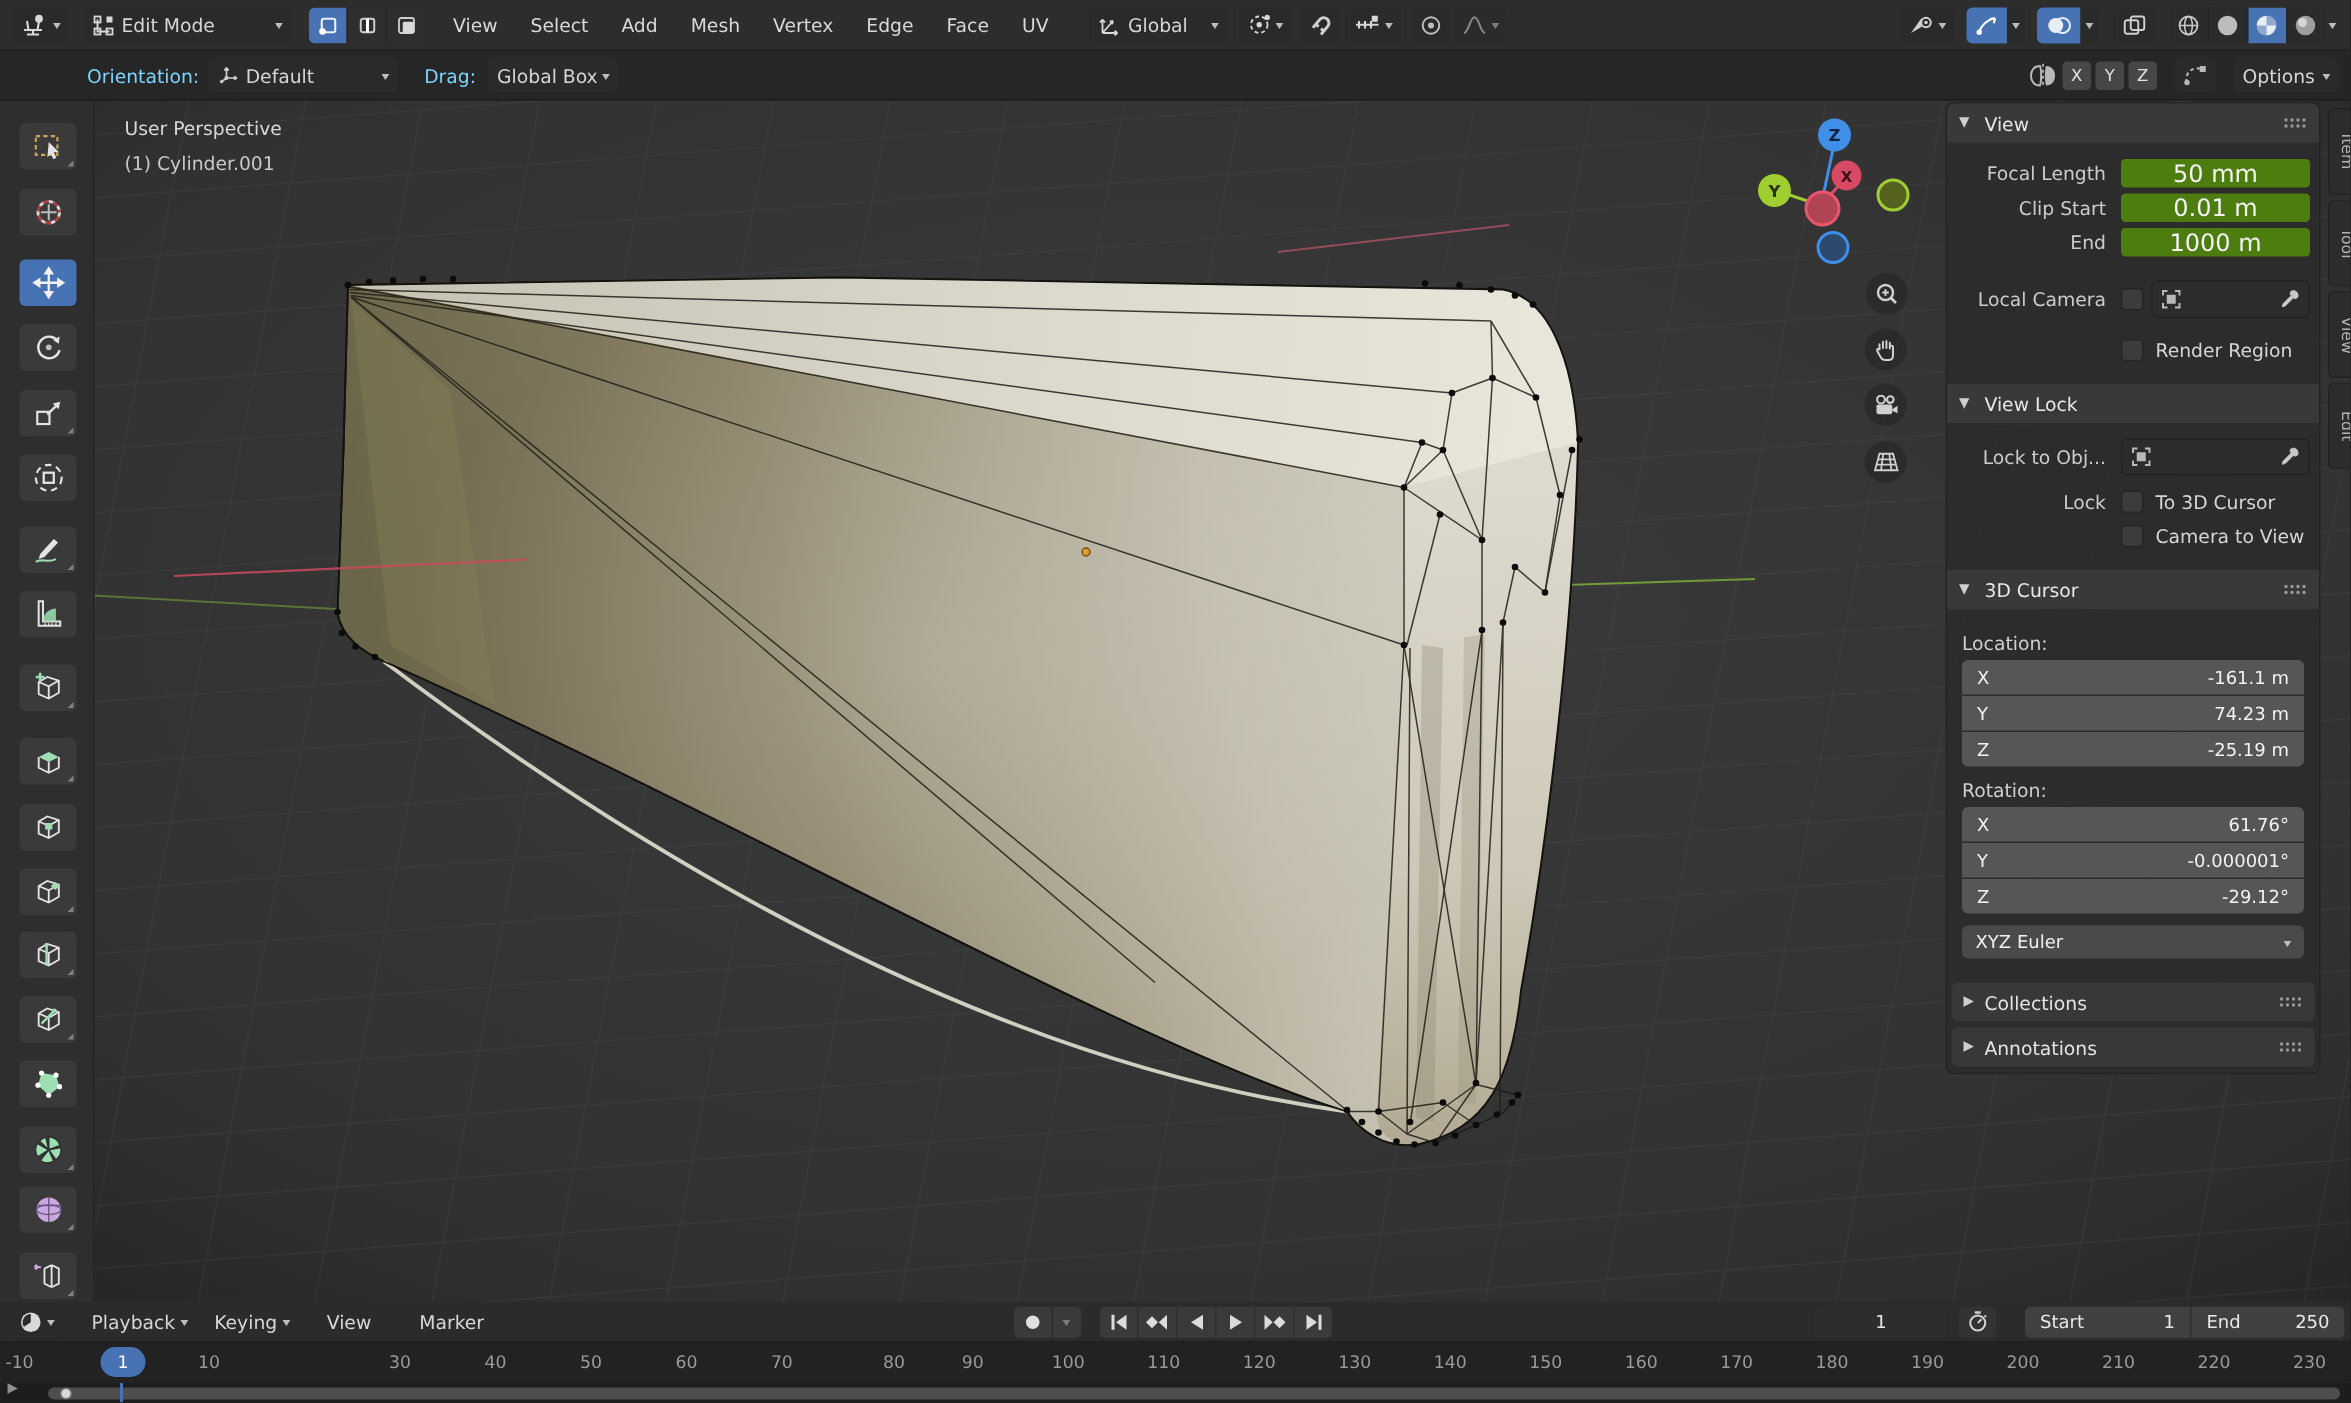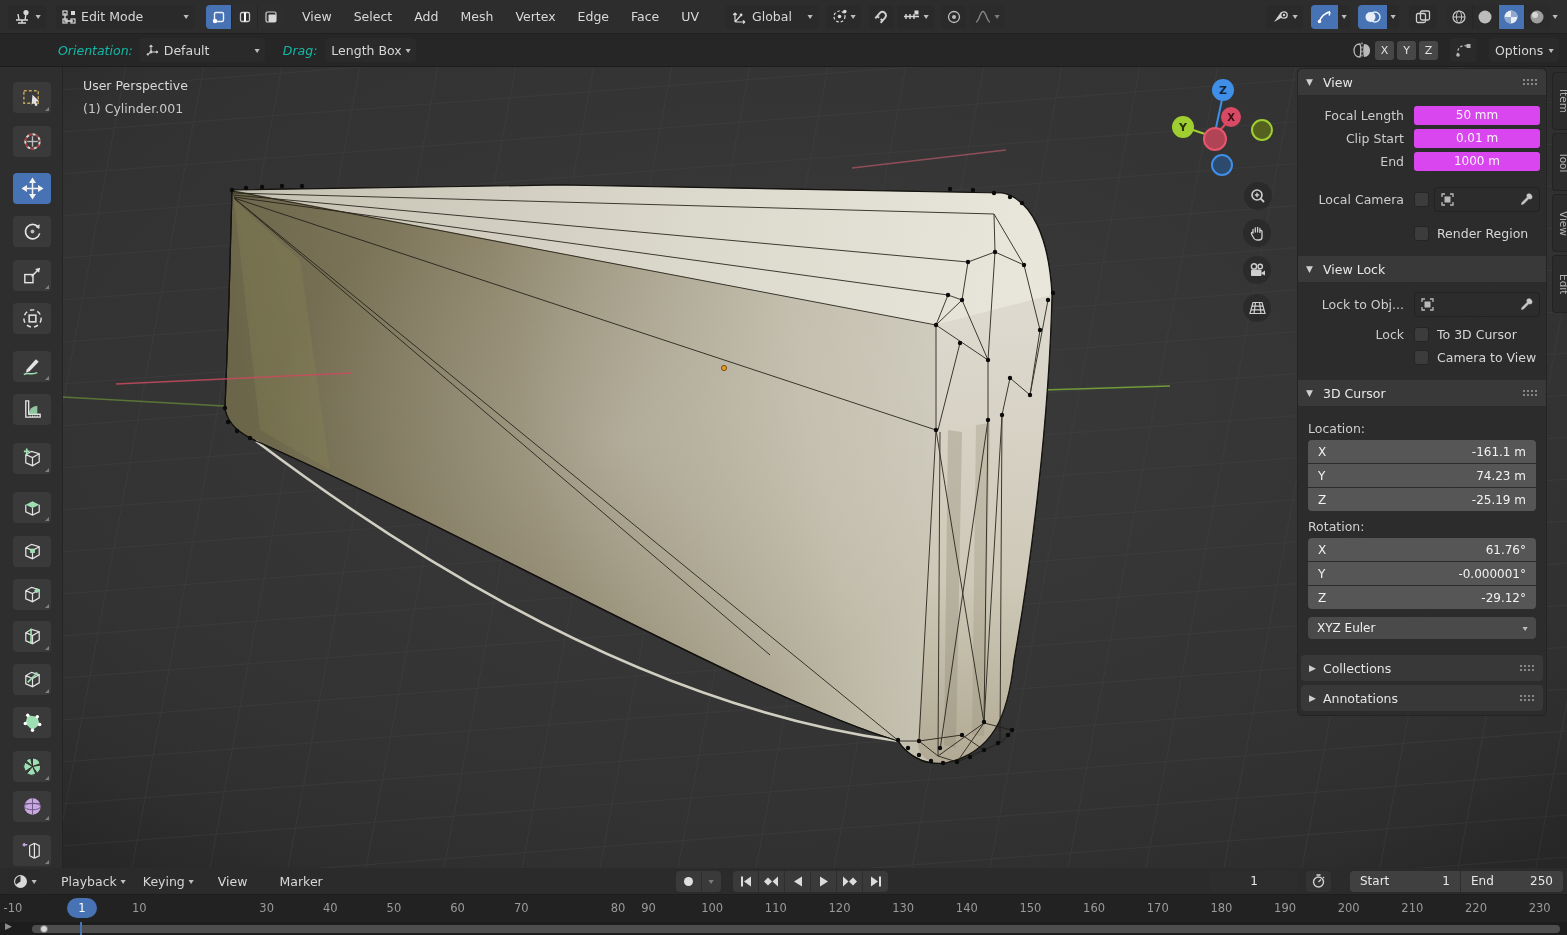--- a/index.html
+++ b/index.html
@@ -14,21 +14,21 @@
         border-bottom:1px solid #1c1c1c;display:flex;align-items:center;z-index:30;}
   .btn{display:flex;align-items:center;gap:4px;background:#383838;border-radius:4px;
        height:24px;padding:0 6px;box-sizing:border-box;}
   .btn.dark{background:#2a2a2a;}
   .btn.blue{background:#4772b3;}
   .chev{font-size:8px;color:#bdbdbd;transform:scaleX(1.3);}
   .menu{padding:0 11px;color:#d8d8d8;cursor:default;}
   .seg{display:flex;background:#2e2e2e;border-radius:4px;overflow:hidden;}
   .seg>div{width:25px;height:24px;display:flex;align-items:center;justify-content:center;}
   .seg>div+div{border-left:1px solid #262626;}
-  .lbl{color:#14b8a6;font-style:italic;}
+  .lbl{color:#7dd3fc;}
   .xyzbtn{width:19px;height:19px;background:#474747;border-radius:3px;display:flex;
           align-items:center;justify-content:center;font-size:11px;color:#e2e2e2;margin-left:3px;}
   
   #toolbar{position:absolute;left:0;top:66px;width:62px;height:802px;background:#2e2e2e;
            border-right:1px solid #242424;z-index:20;}
   .tool{position:absolute;left:13px;width:38px;height:31px;background:#3a3a3a;border-radius:4px;
         display:flex;align-items:center;justify-content:center;}
   .tool.active{background:#4772b3;}
   .tool .sub{position:absolute;right:2px;bottom:2px;width:0;height:0;
              border-left:4px solid transparent;border-bottom:4px solid #9a9a9a;opacity:.75;}
@@ -43,22 +43,22 @@
            background:rgba(44,44,44,.97);border-radius:5px;border:1px solid #242424;
            box-sizing:border-box;padding-bottom:4px;}
   .phead{height:26px;display:flex;align-items:center;background:#393939;
          border-bottom:1px solid #2b2b2b;padding:0 8px;color:#e8e8e8;}
   .phead .arr{font-size:9px;margin-right:7px;color:#cfcfcf;width:10px;}
   .phead .grip{margin-left:auto;}
   .pbody{padding:6px 0 10px 0;}
   .prow{display:flex;align-items:center;height:20px;margin:3px 6px;}
   .plabel{width:100px;text-align:right;margin-right:10px;color:#cccccc;white-space:nowrap;
           overflow:hidden;font-size:12.5px;flex:none;}
-  .pfield{background:#d946ef;border-radius:3px;height:19px;flex:1;display:flex;align-items:center;
-          justify-content:center;color:#f4f4f4;font-size:12px;}
+  .pfield{background:#4d7c0f;border-radius:3px;height:19px;flex:1;display:flex;align-items:center;
+          justify-content:center;color:#f4f4f4;font-size:16px;}
   .check{width:15px;height:15px;background:#3c3c3c;border:1px solid #252525;border-radius:3px;
          flex:none;box-sizing:border-box;}
   .objfield{background:#2c2c2c;border:1px solid #222;border-radius:4px;height:23px;flex:1;
             display:flex;align-items:center;padding:0 6px;gap:6px;}
   .axisrow{display:flex;align-items:center;height:23px;background:#565656;margin:0 10px 1px 10px;
            padding:0 10px;color:#f2f2f2;font-size:12px;}
   .axisrow.first{border-radius:4px 4px 0 0;}
   .axisrow.last{border-radius:0 0 4px 4px;margin-bottom:0;}
   .axisrow .av{margin-left:auto;}
   .sectlabel{color:#cfcfcf;margin:8px 10px 4px 10px;}
@@ -514,21 +514,21 @@
     <div class="btn dark" style="margin-left:6px;width:126px">
       <svg width="15" height="14" viewBox="0 0 15 14">
           <path d="M6,2 L6,9 M6,9 L13,9 M6,2 L4.6,4 M6,2 L7.4,4 M13,9 L11,8 M13,9 L11,10 M6,9 L2,12 M2,12 L3.8,11.6 M2,12 L2.6,10.4" stroke="#cfcfcf" stroke-width="1.1" fill="none"></path>
           <circle cx="6" cy="9" r="1.4" fill="#cfcfcf"></circle>
         </svg>
       <span>Default</span>
       <span class="chev" style="margin-left:auto">▾</span>
     </div>
     <span class="lbl" style="margin-left:18px">Drag:</span>
     <div class="btn dark" style="margin-left:8px">
-      <span>Length Box</span>
+      <span>Global Box</span>
       <span class="chev">▾</span>
     </div>
     <div style="margin-left:auto;display:flex;align-items:center;margin-right:8px">
       <svg width="20" height="17" viewBox="0 0 20 17">
           <path d="M8,2 C4,2 2,5 2,8.5 C2,12 4,15 8,15 C9,12.5 9,4.5 8,2 Z" fill="none" stroke="#b9b9b9" stroke-width="1.3"></path>
           <path d="M12,2 C16,2 18,5 18,8.5 C18,12 16,15 12,15 C11,12.5 11,4.5 12,2 Z" fill="#b9b9b9"></path>
           <line x1="10" y1="0.5" x2="10" y2="16.5" stroke="#b9b9b9" stroke-width="1.2" stroke-dasharray="2 2"></line>
         </svg>
       <div class="xyzbtn">X</div>
       <div class="xyzbtn">Y</div>
@@ -1031,21 +1031,21 @@
     <div id="ruler">
       <div id="frame-badge" style="left: 82px;">1</div>
     <span class="rlabel" style="left: 13px;">-10</span>
         <span class="rlabel" style="left: 139.35px;">10</span>
         <span class="rlabel" style="left: 203px; margin-top: 40px;">20</span>
         <span class="rlabel" style="left: 266.65px;">30</span>
         <span class="rlabel" style="left: 330.3px;">40</span>
         <span class="rlabel" style="left: 393.95px;">50</span>
         <span class="rlabel" style="left: 457.6px;">60</span>
         <span class="rlabel" style="left: 521.25px;">70</span>
-        <span class="rlabel" style="left: 618px;">80</span>
+        <span class="rlabel" style="left: 596px;">80</span>
         <span class="rlabel" style="left: 648.55px;">90</span>
         <span class="rlabel" style="left: 712.2px;">100</span>
         <span class="rlabel" style="left: 775.85px;">110</span>
         <span class="rlabel" style="left: 839.5px;">120</span>
         <span class="rlabel" style="left: 903.15px;">130</span>
         <span class="rlabel" style="left: 966.8px;">140</span>
         <span class="rlabel" style="left: 1030.45px;">150</span>
         <span class="rlabel" style="left: 1094.1px;">160</span>
         <span class="rlabel" style="left: 1157.75px;">170</span>
         <span class="rlabel" style="left: 1221.4px;">180</span>

